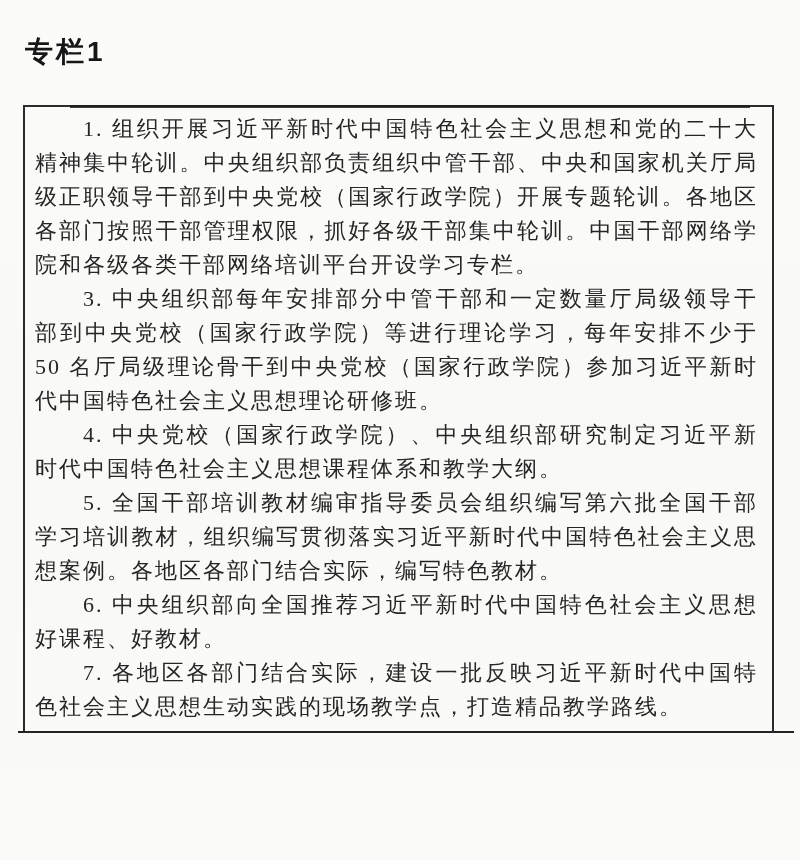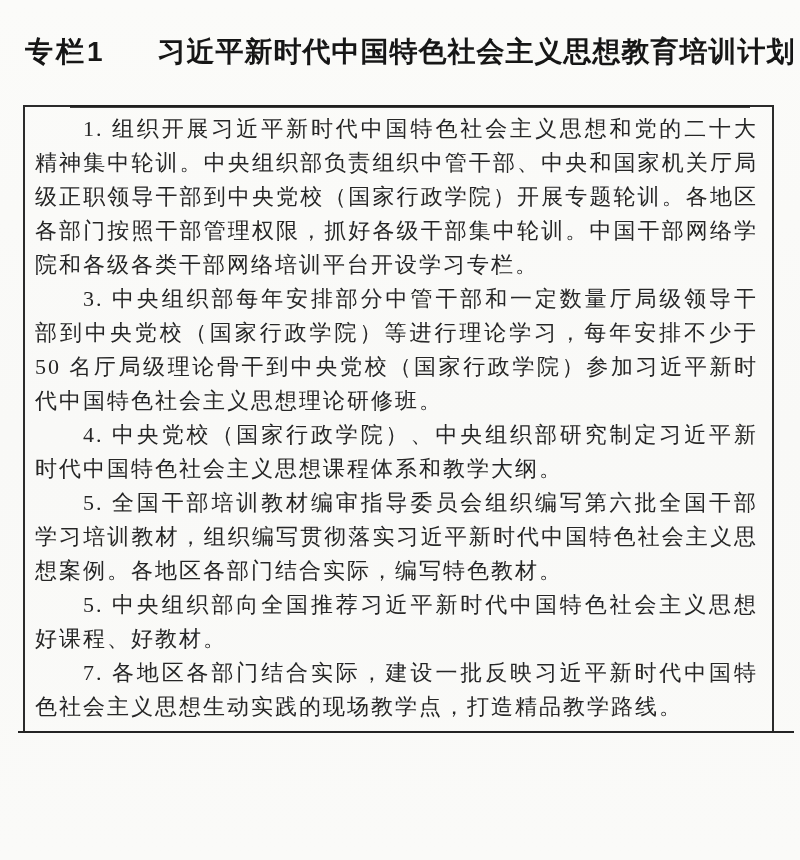--- a/index.html
+++ b/index.html
@@ -22,21 +22,20 @@
     margin: 34px 24px 0 25px;
     font-family: "Liberation Sans", "DejaVu Sans", sans-serif;
     font-weight: 700;
     font-size: 28px;
     line-height: 1.25;
     letter-spacing: 1px;
     color: #161616;
     white-space: nowrap;
     display: flex;
     align-items: baseline;
-    gap: 24px;
   }
   .doc-title .title-label {
     margin-right: 28px;
     letter-spacing: 3px;
   }
 
   
   .content-box {
     position: relative;
     margin: 36px 26px 0 23px;
@@ -74,23 +73,22 @@
     text-align: justify;
     text-indent: 48px;
     color: #262626;
   }
 </style>
 </head>
 <body>
 
 <h1 class="doc-title">
   <span class="title-label">专栏1</span>
-  <span class="title-text">习近平新时代中国特色社会主义思想教育培训计划</span>
 </h1>
 
 <div class="content-box">
   <p>1. 组织开展习近平新时代中国特色社会主义思想和党的二十大精神集中轮训。中央组织部负责组织中管干部、中央和国家机关厅局级正职领导干部到中央党校（国家行政学院）开展专题轮训。各地区各部门按照干部管理权限，抓好各级干部集中轮训。中国干部网络学院和各级各类干部网络培训平台开设学习专栏。</p>
   <p>3. 中央组织部每年安排部分中管干部和一定数量厅局级领导干部到中央党校（国家行政学院）等进行理论学习，每年安排不少于 50 名厅局级理论骨干到中央党校（国家行政学院）参加习近平新时代中国特色社会主义思想理论研修班。</p>
   <p>4. 中央党校（国家行政学院）、中央组织部研究制定习近平新时代中国特色社会主义思想课程体系和教学大纲。</p>
   <p>5. 全国干部培训教材编审指导委员会组织编写第六批全国干部学习培训教材，组织编写贯彻落实习近平新时代中国特色社会主义思想案例。各地区各部门结合实际，编写特色教材。</p>
-  <p>5. 中央组织部向全国推荐习近平新时代中国特色社会主义思想好课程、好教材。</p>
+  <p>6. 中央组织部向全国推荐习近平新时代中国特色社会主义思想好课程、好教材。</p>
   <p>7. 各地区各部门结合实际，建设一批反映习近平新时代中国特色社会主义思想生动实践的现场教学点，打造精品教学路线。</p>
 </div>
 
 </body></html>

